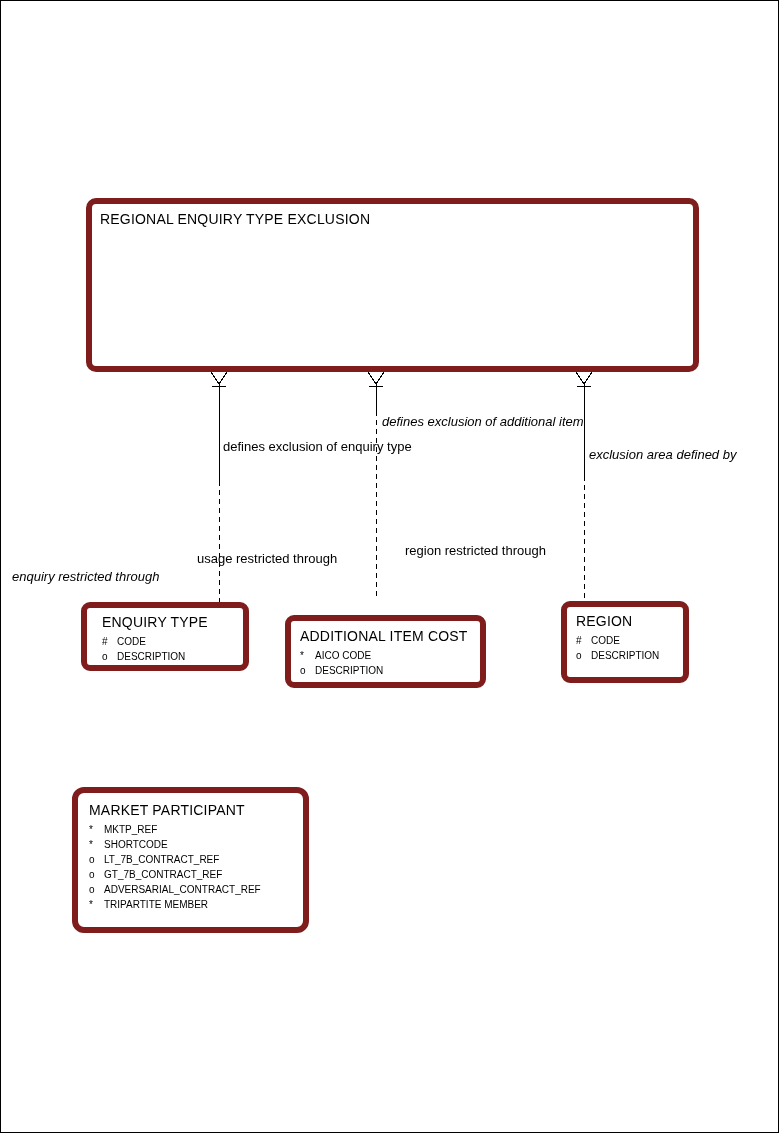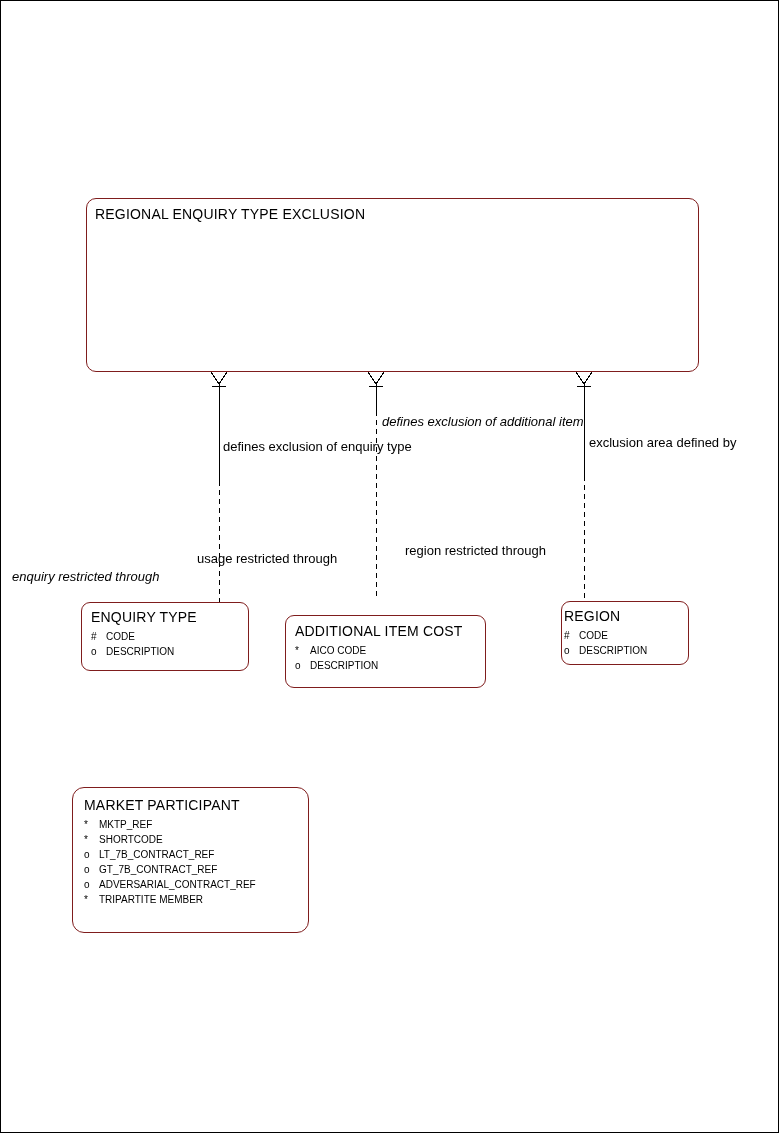--- a/index.html
+++ b/index.html
@@ -8,49 +8,49 @@
     width:777px;height:1131px;
     border:1px solid #000;
     background:#fff;
     font-family:"Liberation Sans","DejaVu Sans",sans-serif;
     color:#000;
     overflow:hidden;
   }
   svg.wires{position:absolute;left:0;top:0;width:779px;height:1133px;shape-rendering:crispEdges;}
   .entity{
     position:absolute;
-    border:1px solid #7f1d1d;
+    border:6px solid #7f1d1d;
     background:#fff;
     box-sizing:border-box;
     overflow:hidden;
     white-space:nowrap;
   }
   .entity .etitle{
     font-size:14px;
     line-height:16px;
     letter-spacing:0.2px;
   }
   .entity .attrs{margin-top:4px;}
   .attr{font-size:10px;line-height:15px;white-space:nowrap;}
   .attr .pfx{display:inline-block;width:15px;}
   #main-entity{left:85px;top:197px;width:613px;height:174px;border-radius:10px;padding:7px 8px;}
-  #ent-enquiry-type{left:80px;top:601px;width:168px;height:69px;border-radius:9px;padding:6px 0 0 9px;}
+  #ent-enquiry-type{left:80px;top:601px;width:168px;height:69px;border-radius:9px;padding:6px 0 0 15px;}
   #ent-aico{left:284px;top:598px;width:201px;height:73px;border-radius:9px;padding:7px 0 0 9px;margin-top:16px;}
-  #ent-region{left:560px;top:600px;width:128px;height:64px;border-radius:9px;padding:6px 0 0 2px;}
+  #ent-region{left:560px;top:600px;width:128px;height:82px;border-radius:9px;padding:6px 0 0 9px;}
   #ent-market{left:71px;top:786px;width:237px;height:146px;border-radius:12px;padding:9px 0 0 11px;}
   #ent-market .attrs{}
   .rel-label{
     position:absolute;
     font-size:13px;
     line-height:15px;
     white-space:nowrap;
   }
   #lbl-r1-near{left:222px;top:394px;margin-top:44px;}
   #lbl-r2-near{left:381px;top:413px;font-style:italic;}
-  #lbl-r3-near{left:588px;top:434px;}
+  #lbl-r3-near{left:588px;top:446px;font-style:italic;}
   #lbl-r1-far{left:11px;top:568px;font-style:italic;}
   #lbl-r2-far{left:196px;top:550px;}
   #lbl-r3-far{left:404px;top:542px;}
 </style>
 </head>
 <body>
 
 <div class="canvas">
 
   <svg class="wires">

